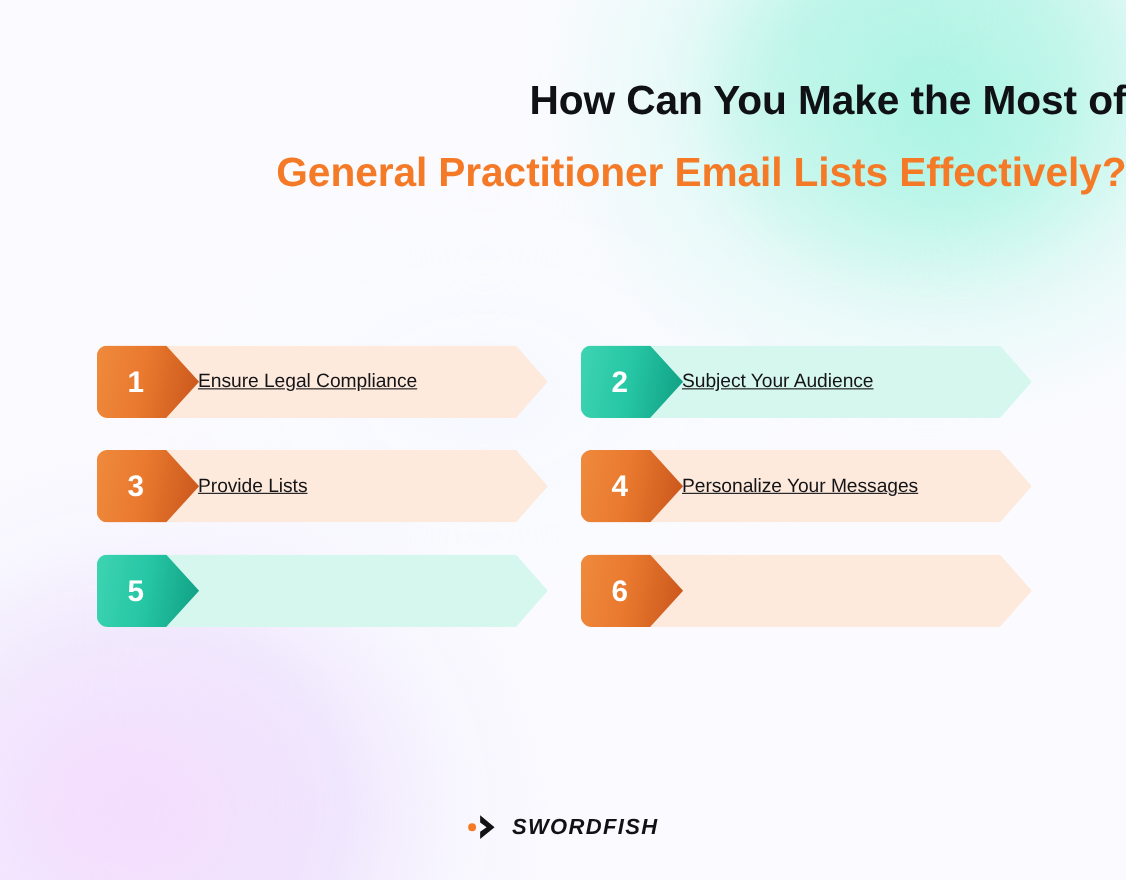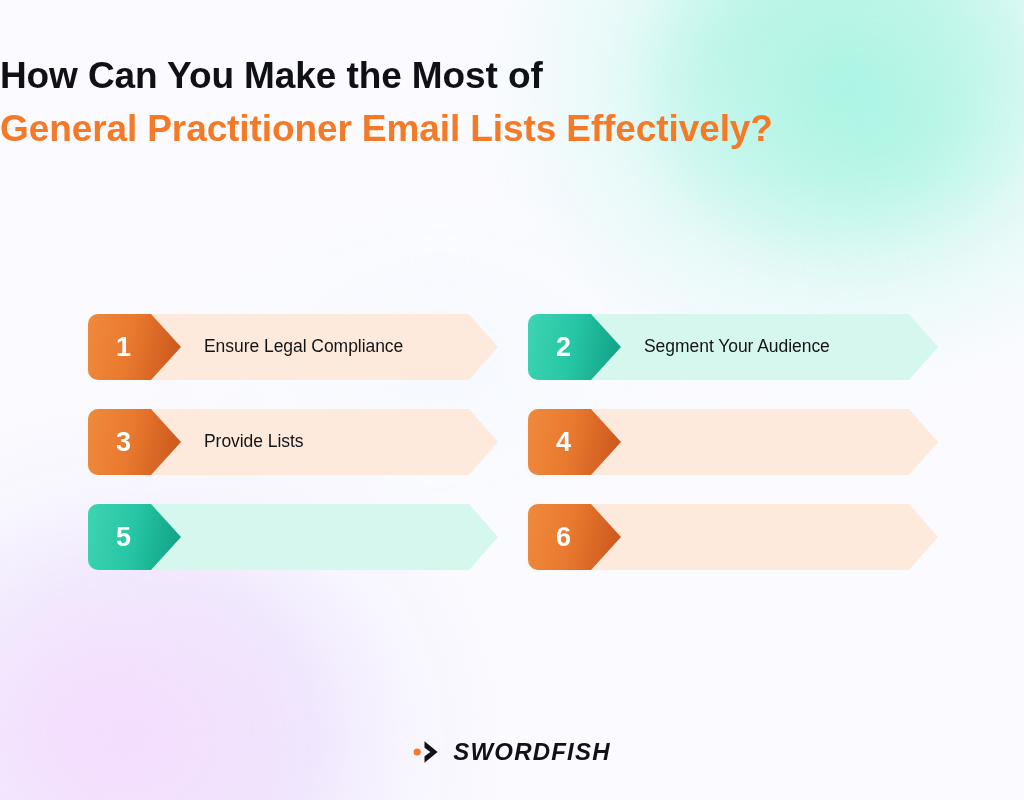--- a/index.html
+++ b/index.html
@@ -94,42 +94,42 @@
         rgba(249, 251, 255, 0.4) 60%,
         rgba(255, 255, 255, 0) 100%);
     filter: blur(20px);
   }
 
   
   .heading {
     position: absolute;
     left: 0;
     right: 0;
-    top: 52px;
-    text-align: left;
+    top: 68px;
+    text-align: right;
     z-index: 5;
   }
   .heading-line1 {
     display: block;
     font-family: "Liberation Sans Narrow", "Liberation Sans", sans-serif;
     font-size: 37px;
     font-weight: 700;
     letter-spacing: -0.1px;
     color: #101114;
     line-height: 1.32;
   }
   .heading-line2 {
     display: block;
     font-family: "Liberation Sans Narrow", "Liberation Sans", sans-serif;
     font-size: 37px;
     font-weight: 700;
     letter-spacing: -0.1px;
     color: #f47a27;
     line-height: 1.32;
-    margin-top: 4px;
+    margin-top: 16px;
   }
 
   
   .items {
     position: absolute;
     left: 88px;
     top: 314px;
     width: 850px;
     z-index: 4;
     display: grid;
@@ -179,31 +179,32 @@
     color: #ffffff;
     font-size: 27px;
     font-weight: 700;
     line-height: 1;
     padding-left: 28px;
     letter-spacing: 0;
   }
 
   .item-label {
     position: absolute;
-    left: 116px;
+    left: 92px;
     top: 0;
     width: 280px;
     height: 66px;
     display: flex;
     align-items: center;
     color: #141417;
     font-size: 17.5px;
     font-weight: 400;
     line-height: 1.33;
     letter-spacing: -0.05px;
+    text-decoration: underline;
   }
 
   
   .logo {
     position: absolute;
     left: 0;
     right: 0;
     bottom: 35px;
     display: flex;
     align-items: center;
@@ -211,21 +212,21 @@
     gap: 10px;
     z-index: 5;
   }
   .logo-mark {
     display: block;
     width: 30px;
     height: 26px;
   }
   .logo-word {
     font-family: "Liberation Sans", sans-serif;
-    font-size: 24px;
+    font-size: 20px;
     font-weight: 700;
     font-style: italic;
     letter-spacing: 1.2px;
     color: #121215;
     line-height: 1;
   }
 </style>
 </head>
 <body>
 
@@ -250,34 +251,35 @@
         <div class="item-badge">
           <span class="item-number">1</span>
         </div>
         <div class="item-label">Ensure Legal Compliance</div>
       </div>
       <div class="item c-teal">
         <div class="item-strip"></div>
         <div class="item-badge">
           <span class="item-number">2</span>
         </div>
-        <div class="item-label">Segment Your Audience</div>
+        <div class="item-label">Subject Your Audience</div>
       </div>
       <div class="item c-orange">
         <div class="item-strip"></div>
         <div class="item-badge">
           <span class="item-number">3</span>
         </div>
         <div class="item-label">Provide Lists</div>
       </div>
       <div class="item c-orange">
         <div class="item-strip"></div>
         <div class="item-badge">
           <span class="item-number">4</span>
         </div>
+        <div class="item-label">Personalize Your Messages</div>
       </div>
       <div class="item c-teal">
         <div class="item-strip"></div>
         <div class="item-badge">
           <span class="item-number">5</span>
         </div>
       </div>
       <div class="item c-orange">
         <div class="item-strip"></div>
         <div class="item-badge">

